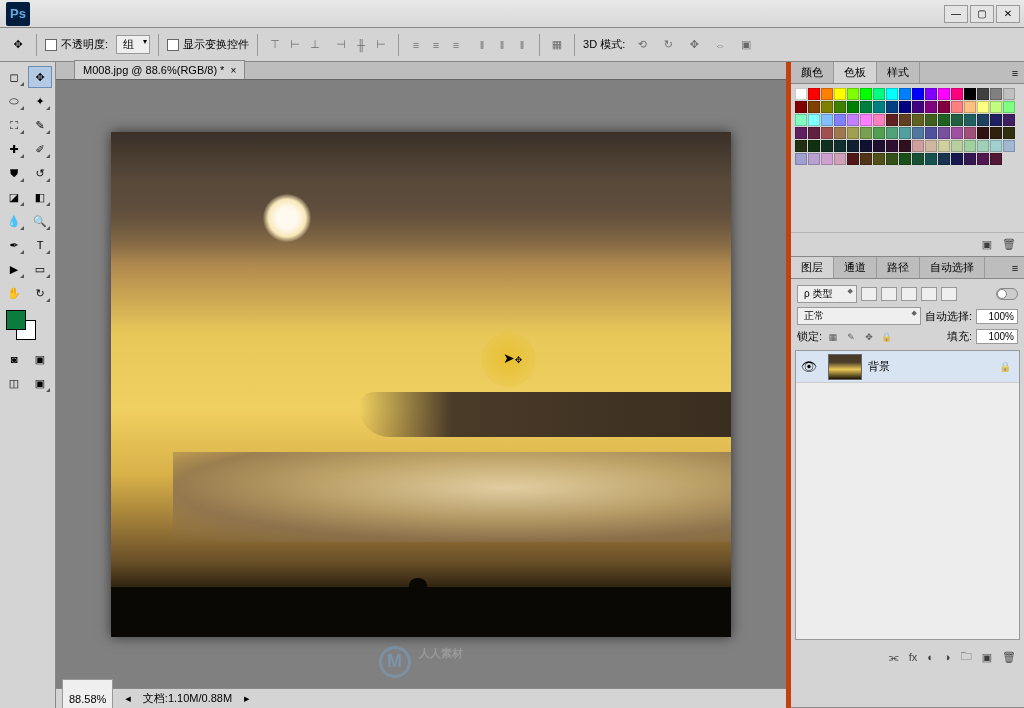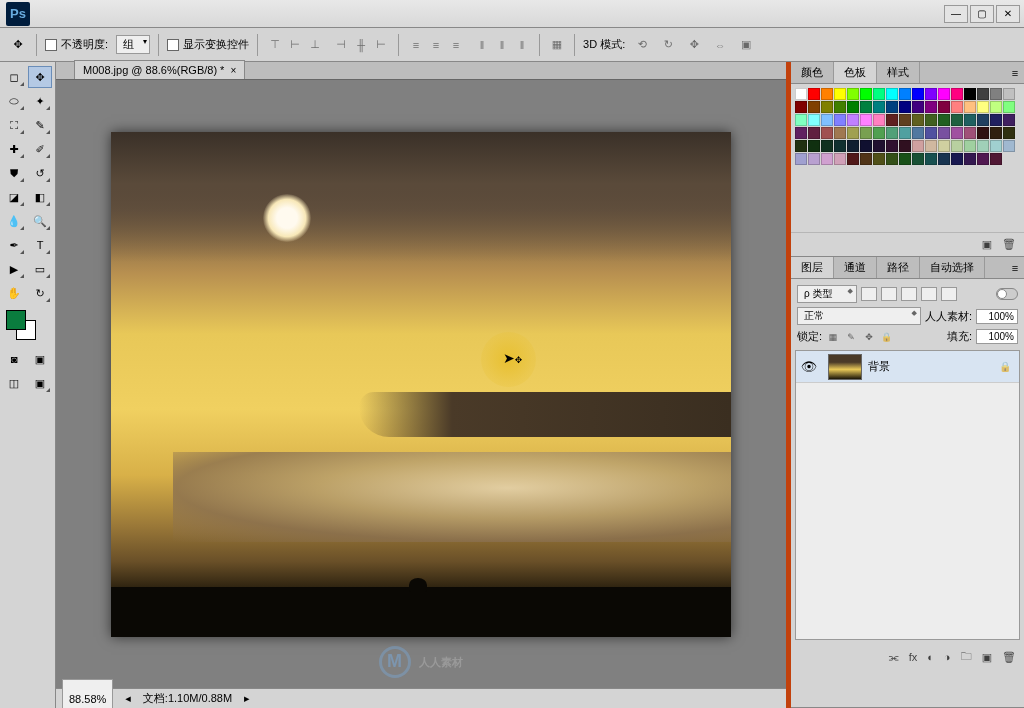--- a/index.html
+++ b/index.html
@@ -78,21 +78,21 @@
 
 .layer-list { border: 1px solid #999; background: #ededed; margin-top: 4px; height: 290px; }
 .layer-item { display: flex; align-items: center; height: 32px; border-bottom: 1px solid #ccc; background: #d8e4f2; }
 .layer-vis { width: 26px; display: flex; align-items: center; justify-content: center; font-size: 13px; }
 .layer-thumb { width: 34px; height: 26px; background: linear-gradient(#4a3a28 30%, #e8c858 60%, #1a1408); border: 1px solid #666; margin: 0 6px; }
 .layer-name { flex: 1; }
 .layer-lock { width: 20px; font-size: 10px; opacity: 0.6; }
 
 .layers-footer { height: 26px; background: #d4d4d4; display: flex; align-items: center; justify-content: flex-end; gap: 10px; padding: 0 8px; opacity: 0.7; font-size: 11px; }
 
-.watermark { position: absolute; bottom: 10px; left: 50%; transform: translateX(-50%); font-size: 30px; color: rgba(200,200,200,0.35); font-weight: bold; display: flex; align-items: center; gap: 8px; pointer-events: none; }
+.watermark { position: absolute; bottom: 10px; left: 50%; transform: translateX(-50%); font-size: 30px; color: rgba(200,200,200,0.35); font-weight: bold; display: flex; gap: 8px; pointer-events: none; }
 .wm-logo { width: 32px; height: 32px; border: 3px solid rgba(120,170,220,0.4); border-radius: 50%; position: relative; }
 .wm-logo::after { content: "M"; position: absolute; top: 2px; left: 5px; color: rgba(120,170,220,0.5); font-size: 18px; font-weight: bold; }
 </style>
 </head>
 <body>
 
 <div class="titlebar">
   <div class="ps-logo">Ps</div>
   <div class="win-controls">
     <div class="win-btn">—</div>
@@ -365,21 +365,21 @@
               <div class="fi"></div>
               <div class="fi"></div>
               <div class="fi"></div>
               <div class="fi"></div>
               <div class="fi"></div>
             </div>
             <div class="toggle"></div>
           </div>
           <div class="lc-row">
             <div class="lc-select" style="flex:1">正常</div>
-            <span>人人素材:</span>
+            <span>自动选择:</span>
             <div class="lc-input">100%</div>
           </div>
           <div class="lc-row">
             <span>锁定:</span>
             <div class="lock-icons">
               <div class="li">▦</div>
               <div class="li">✎</div>
               <div class="li">✥</div>
               <div class="li">🔒</div>
             </div>

